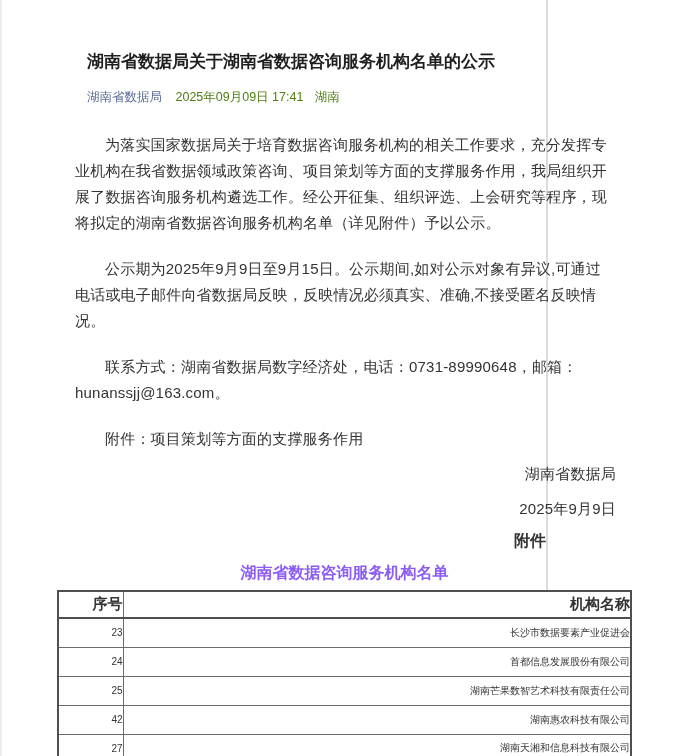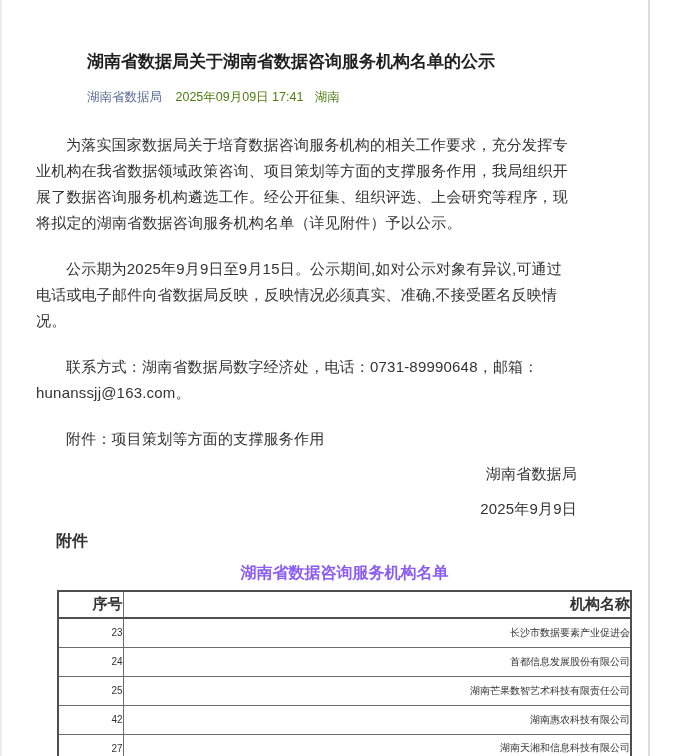--- a/index.html
+++ b/index.html
@@ -5,21 +5,21 @@
   * { box-sizing: border-box; }
   html, body { margin: 0; padding: 0; }
   body {
     width: 681px; height: 756px;
     background: #ffffff;
     font-family: "Liberation Sans", "DejaVu Sans", sans-serif;
     overflow: hidden;
   }
   .page {
     position: relative;
-    width: 650px; height: 756px;
+    width: 548px; height: 756px;
     background: #ffffff;
     border-left: 2px solid #ececec;
     border-right: 2px solid #dcdcdc;
     padding-top: 50px;
   }
   .article-title {
     margin: 0 46px 0 85px;
     font-size: 17px;
     line-height: 24px;
     font-weight: 700;
@@ -29,37 +29,38 @@
     margin: 15px 46px 0 85px;
     font-size: 12.5px;
     line-height: 17px;
     white-space: nowrap;
   }
   .byline .account { color: #576b95; cursor: pointer; }
   .byline .meta { color: #4d7c0f; }
   .byline .datetime { margin-left: 10px; }
   .byline .location { margin-left: 8px; text-align: center; }
   .letter {
-    margin-left: 34px;
+    margin-left: 73px;
     width: 541px;
     font-size: 15px;
     line-height: 26px;
     color: #333333;
     letter-spacing: 0.2px;
   }
   .letter p { margin: 20px 0 0 0; text-indent: 2em; }
   .letter p.first { margin-top: 26px; }
   .signature { text-align: right; }
   .signature .sig-line { margin-top: 9px; line-height: 26px; }
   .attachment-label {
     margin: 8px 0 0 54px;
     font-size: 16px;
     line-height: 22px;
     font-weight: 700;
     color: #333333;
+    text-align: right;
   }
   .table-title {
     margin: 10px 0 0 55px;
     width: 575px;
     text-align: center;
     font-size: 16px;
     line-height: 22px;
     font-weight: 700;
     color: #8b5cf6;
   }

